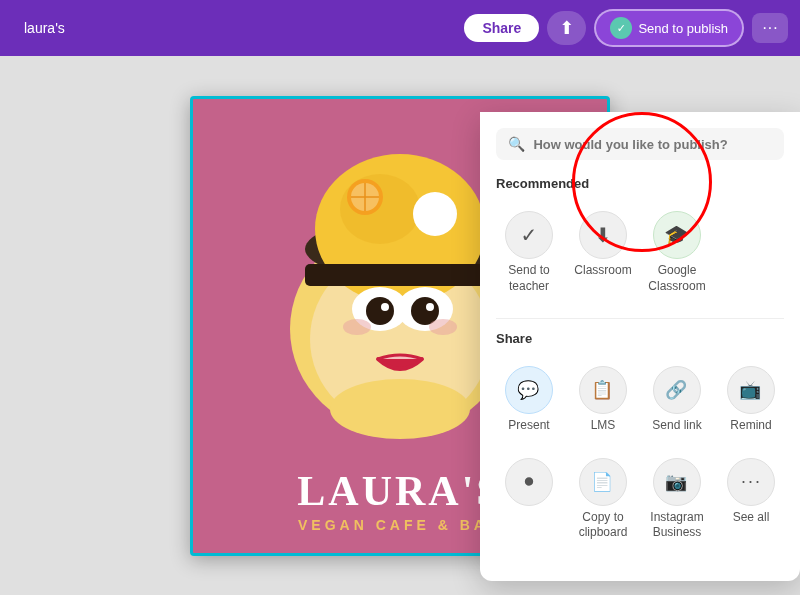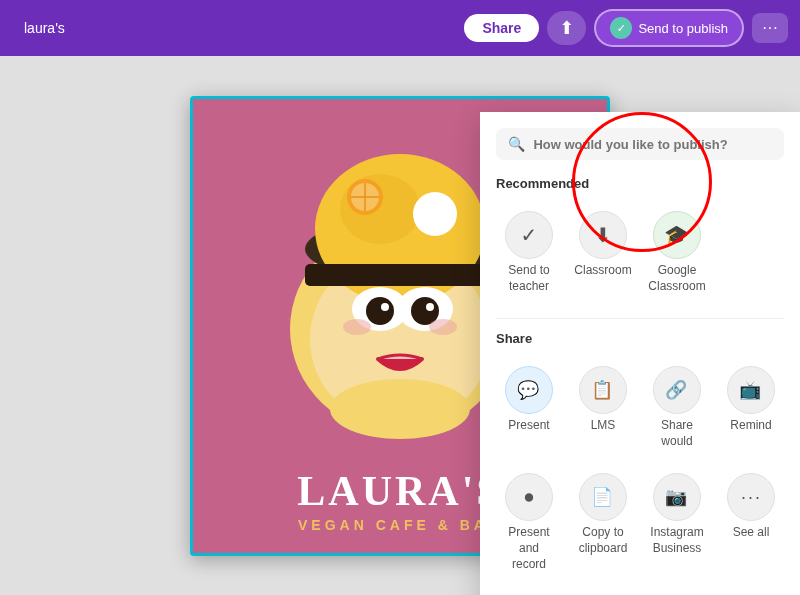--- a/index.html
+++ b/index.html
@@ -372,35 +372,34 @@
         <div class="icon-circle">
           <span style="font-size:18px;color:#555;">📋</span>
         </div>
         <span class="icon-label">LMS</span>
       </div>
 
       <div class="icon-item">
         <div class="icon-circle">
           <span style="font-size:18px;color:#555;">🔗</span>
         </div>
-        <span class="icon-label">Share would</span>
+        <span class="icon-label">Send link</span>
       </div>
 
       <div class="icon-item">
         <div class="icon-circle">
           <span style="font-size:18px;color:#555;">📺</span>
         </div>
         <span class="icon-label">Remind</span>
       </div>
 
       <div class="icon-item">
         <div class="icon-circle">
           <span style="font-size:18px;color:#555;">⏺</span>
         </div>
-        <span class="icon-label">Present and<br>record</span>
       </div>
 
       <div class="icon-item">
         <div class="icon-circle">
           <span style="font-size:18px;color:#555;">📄</span>
         </div>
         <span class="icon-label">Copy to<br>clipboard</span>
       </div>
 
       <div class="icon-item">

